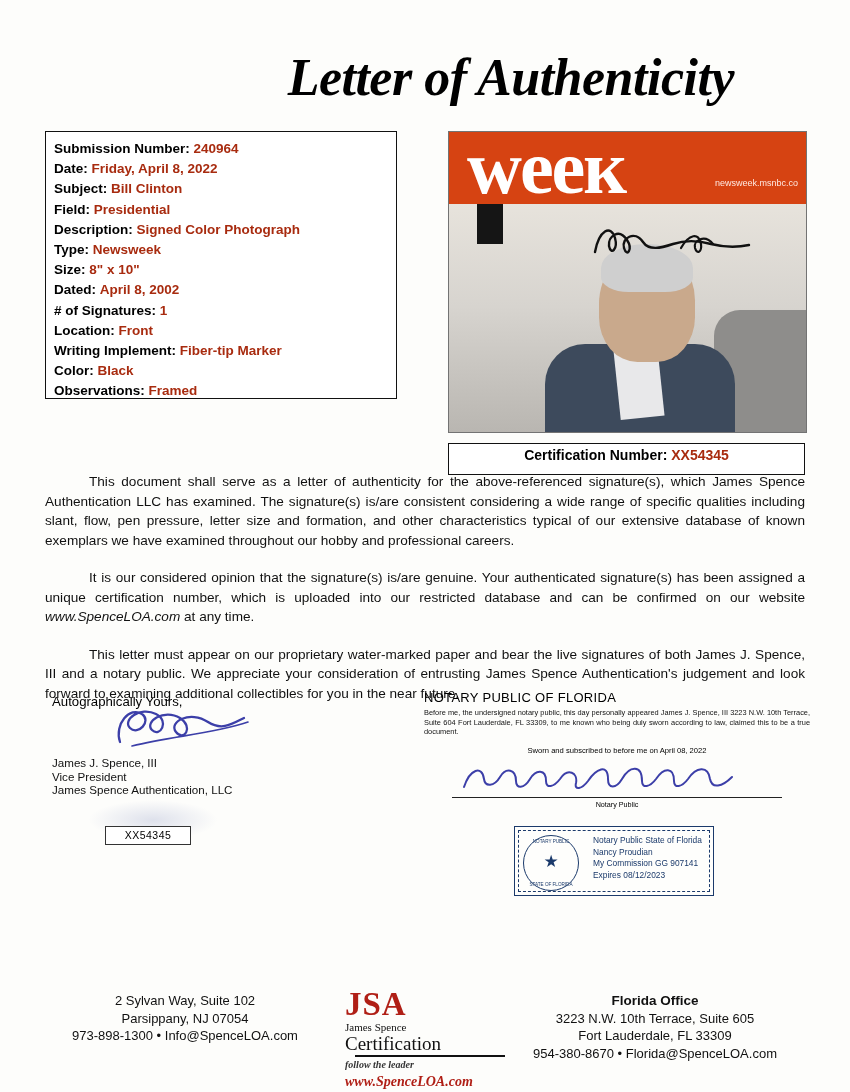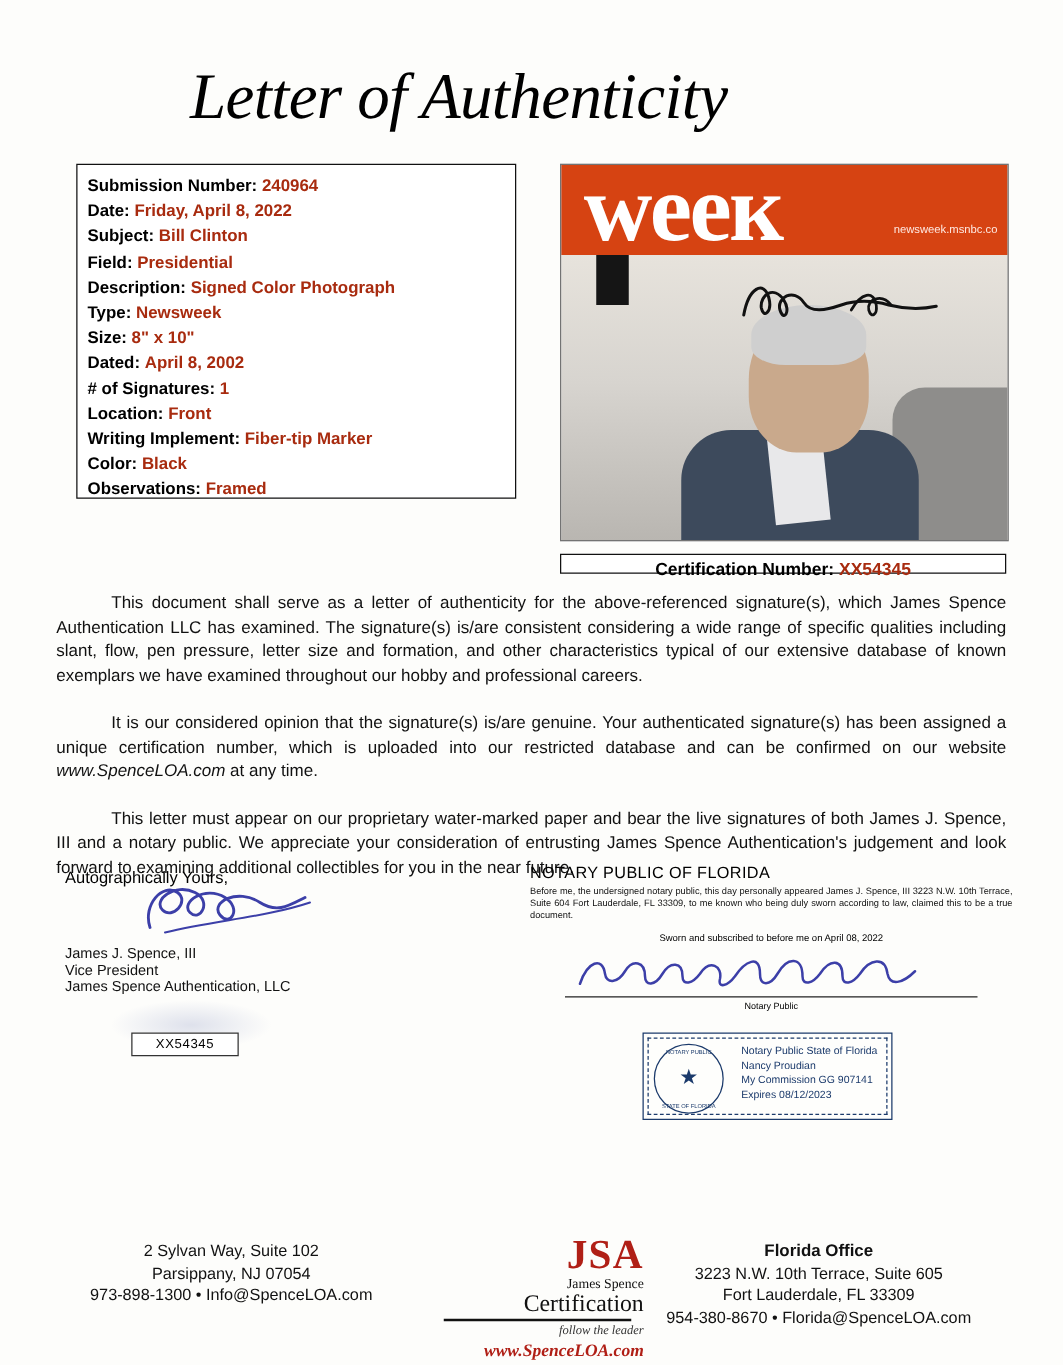--- a/index.html
+++ b/index.html
@@ -21,33 +21,33 @@
     height: 1092px;
     background: #fdfdfb;
   }
 
   
   .title {
     position: absolute;
     top: 48px;
     left: 0;
     width: 734px;
-    text-align: center;
-    font-family: "Liberation Serif", serif;
-    font-weight: normal;
+    text-align: right;
+    font-family: "Liberation Serif", serif;
+    font-weight: bold;
     font-style: italic;
     font-size: 52px;
     letter-spacing: -0.5px;
     color: #000;
   }
 
   
   .details-box {
     position: absolute;
-    left: 61px;
+    left: 45px;
     top: 131px;
     width: 352px;
     height: 268px;
     border: 1px solid #111;
     background: #fff;
     box-sizing: border-box;
     padding: 7px 0 0 8px;
   }
   .detail-row {
     font-size: 13.5px;
@@ -164,21 +164,21 @@
     height: 48px;
   }
   .photo .autograph svg { display:block; }
 
   
   .cert-bar {
     position: absolute;
     left: 448px;
     top: 443px;
     width: 357px;
-    height: 16px;
+    height: 32px;
     border: 1px solid #111;
     box-sizing: border-box;
     background: #fff;
     text-align: center;
     font-size: 14px;
     font-weight: bold;
     line-height: 22px;
   }
   .cert-bar .cert-value { color: #a82b0f; }
 
@@ -343,21 +343,21 @@
     color: #111;
   }
   .footer-col .f-title { font-weight: bold; font-size: 13.5px; }
   .footer-left { left: 35px; width: 300px; top: 0; }
   .footer-right { right: 35px; width: 320px; top: 0; }
   .footer-logo {
     position: absolute;
     left: 345px;
     top: -4px;
     width: 170px;
-    text-align: right;
+    text-align: left;
   }
   .footer-logo .jsa {
     font-family: "Liberation Serif", serif;
     font-weight: bold;
     font-size: 33px;
     color: #b01f16;
     letter-spacing: 1px;
     line-height: 33px;
   }
   .footer-logo .js-name {
@@ -371,20 +371,21 @@
     font-size: 19px;
     color: #111;
     line-height: 21px;
   }
   .footer-logo .follow {
     font-family: "Liberation Serif", serif;
     font-style: italic;
     font-size: 10px;
     color: #333;
     line-height: 12px;
+    font-weight: bold;
   }
   .footer-logo .site {
     font-family: "Liberation Serif", serif;
     font-weight: bold;
     font-style: italic;
     font-size: 14px;
     color: #b01f16;
     margin-top: 3px;
   }
   .footer-logo .bar {

